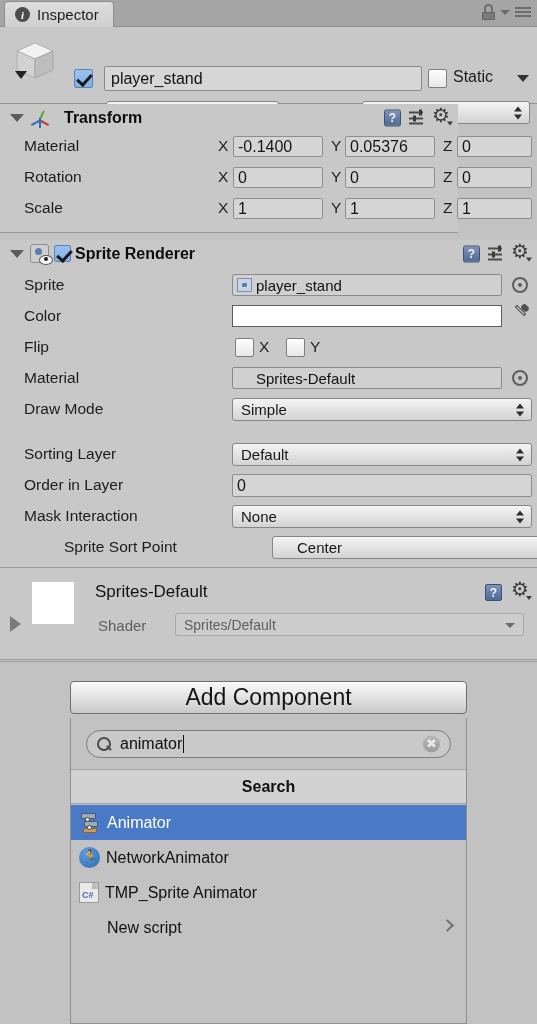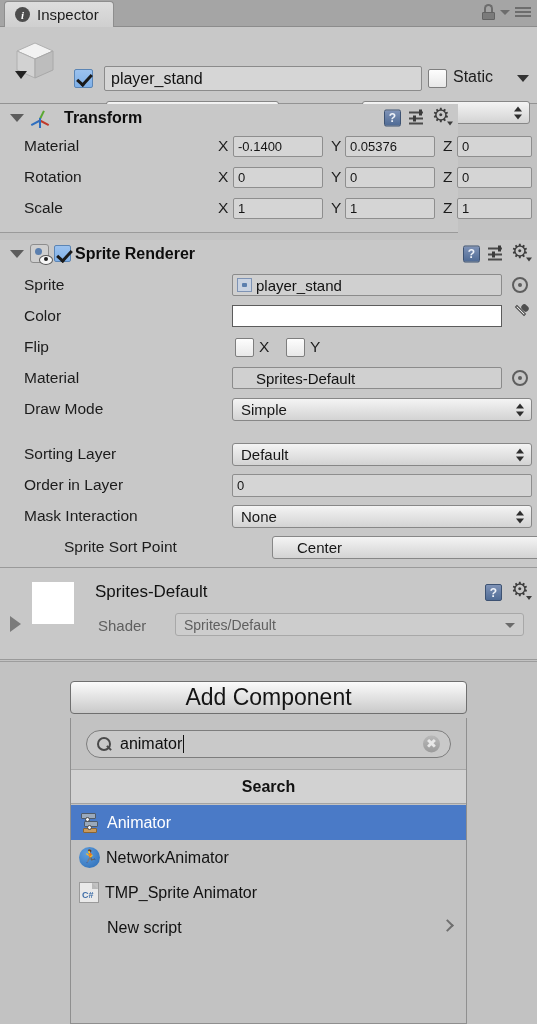--- a/index.html
+++ b/index.html
@@ -198,21 +198,21 @@
 
   .rows { background: #c8c8c8; }
   .row { position: relative; height: 25px; }
   .row-label {
     position: absolute; left: 24px; top: 3px; font-size: 15.5px; color: #1c1c1c;
   }
 
   .numfield {
     position: absolute; top: 2px; height: 21px;
     background: #d5d5d5; border: 1px solid #8e8e8e; border-radius: 2px;
-    font-size: 13px; color: #151515; padding: 0 4px; line-height: 19px;
+    font-size: 16px; color: #151515; padding: 0 4px; line-height: 19px;
   }
   .axis-lbl { position: absolute; top: 3px; font-size: 15.5px; color: #1c1c1c; }
 
   
   .objfield {
     position: absolute; height: 22px;
     background: #d0d0d0; border: 1px solid #8b8b8b; border-radius: 2px;
     font-size: 15px; color: #121212;
     display: flex; align-items: center; gap: 4px; padding: 0 4px;
   }

